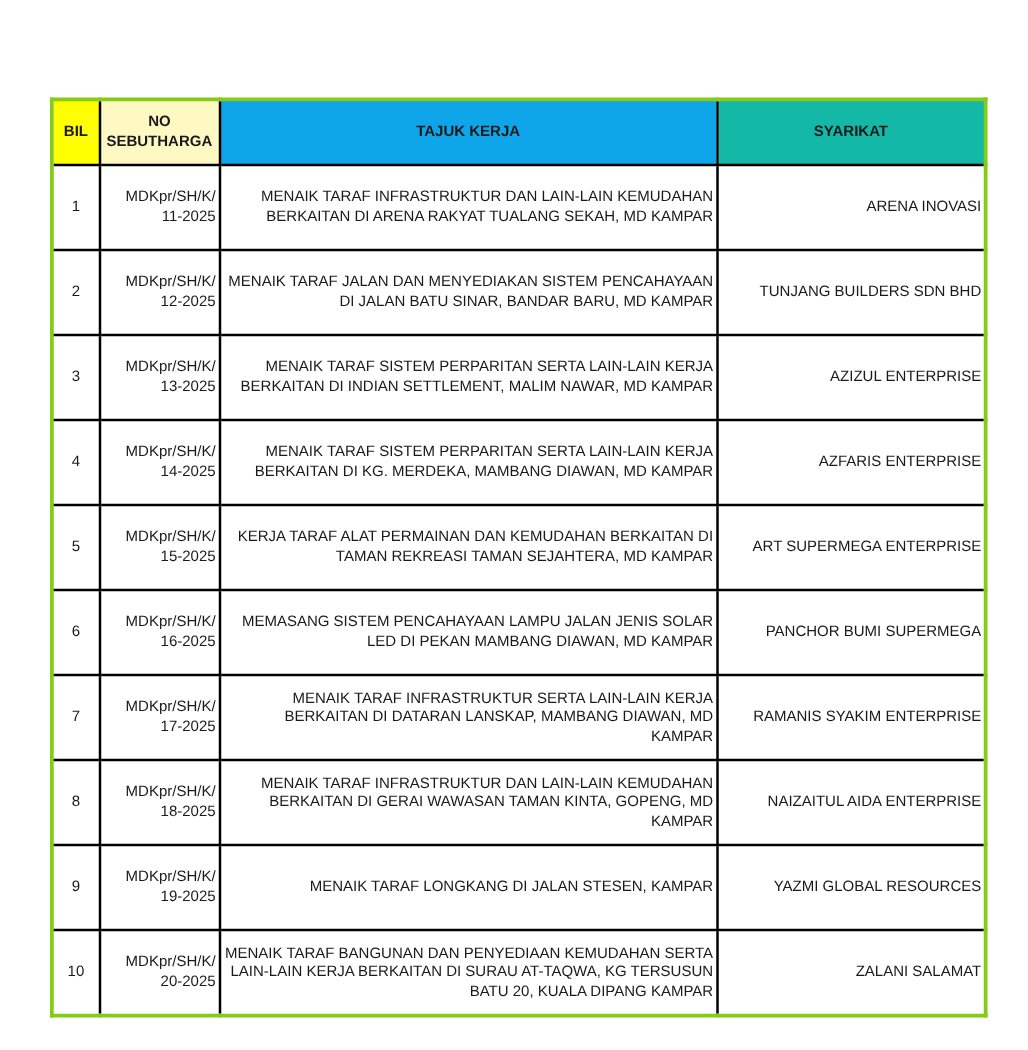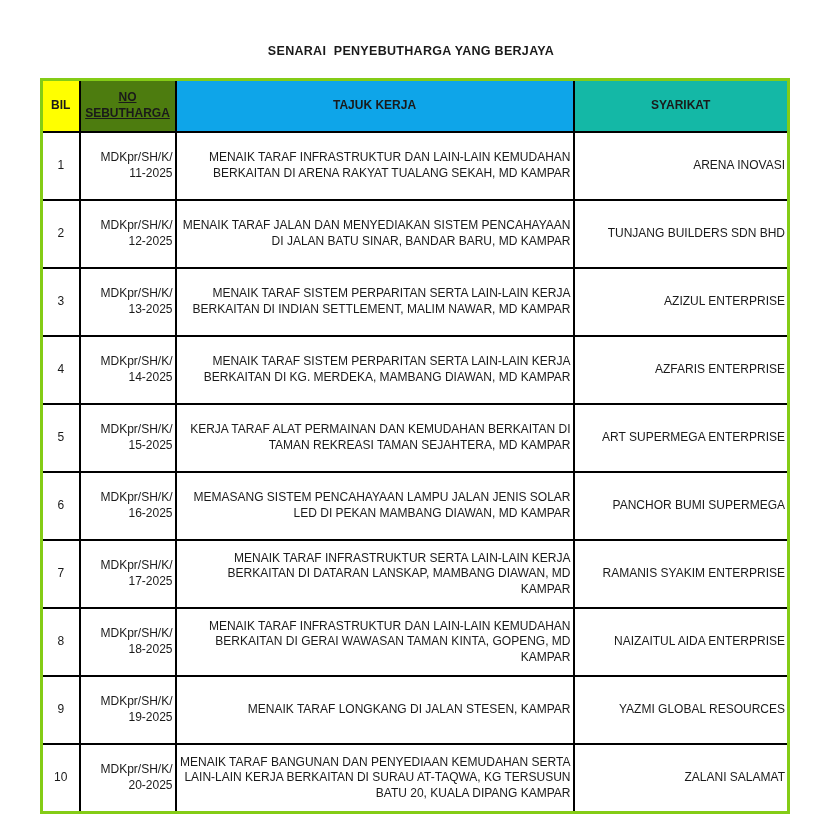--- a/index.html
+++ b/index.html
@@ -73,33 +73,32 @@
   td.cell-syk {
     text-align: right;
     padding: 2px 6px;
   }
 </style>
 </head>
 <body>
 
 <div class="page">
 
-  <div class="doc-title">SENARAI  PENYEBUTHARGA YANG BERJAYA</div>
 
   <table class="quote-table">
     <colgroup>
       <col class="c-bil">
       <col class="c-no">
       <col class="c-tajuk">
       <col class="c-syk">
     </colgroup>
     <thead>
       <tr>
         <th class="hdr" style="background: rgb(255, 255, 0);">BIL</th>
-        <th class="hdr" style="background: #4d7c0f; text-decoration: underline;">NO
+        <th class="hdr" style="background: #fef9c3;">NO
 SEBUTHARGA</th>
         <th class="hdr" style="background: #0ea5e9;">TAJUK KERJA</th>
         <th class="hdr" style="background: #14b8a6;">SYARIKAT</th>
       </tr>
     </thead>
     <tbody>
         <tr>
       <td class="cell-bil">1</td>
       <td class="cell-no">MDKpr/SH/K/
 11-2025</td>

